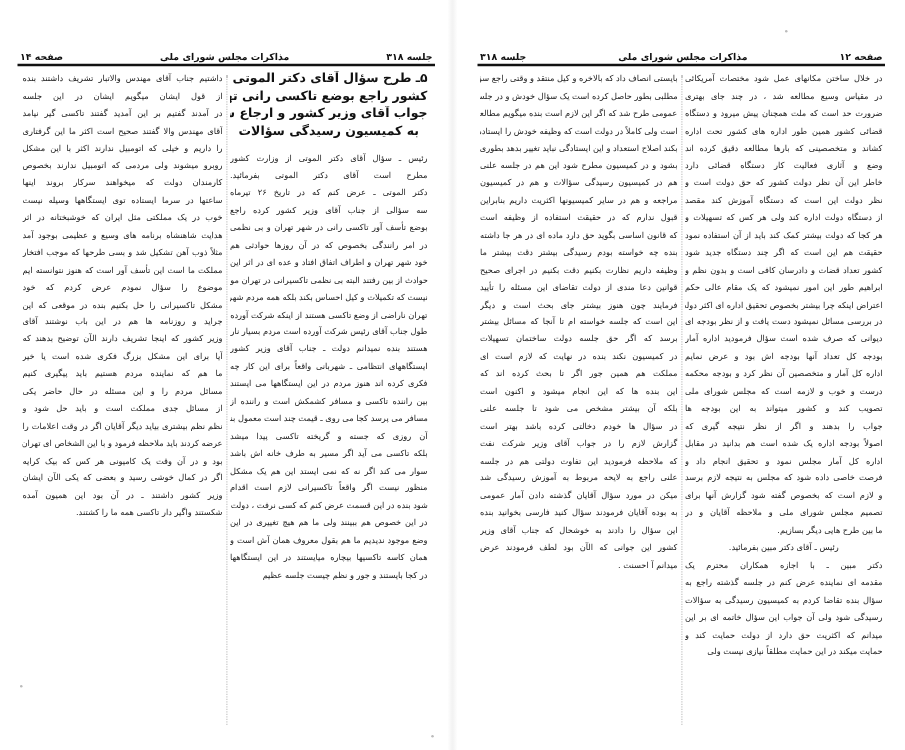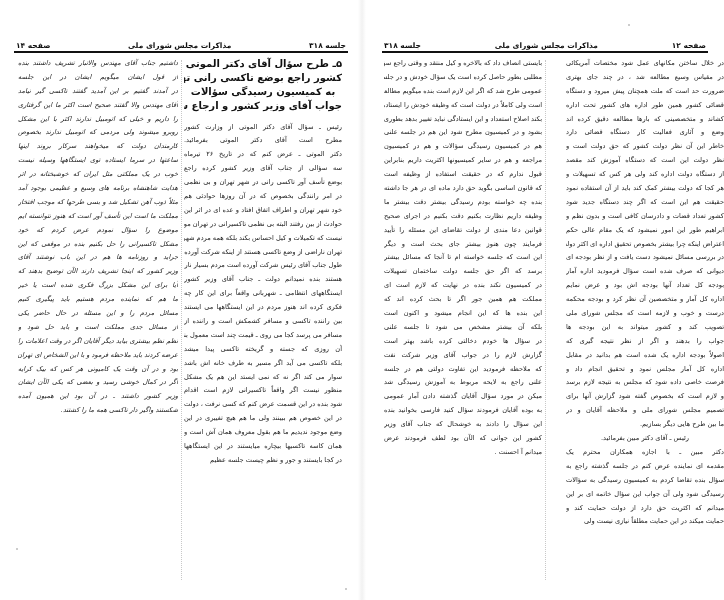--- a/index.html
+++ b/index.html
@@ -39,23 +39,23 @@
   }
   .col .line {
     display: block; white-space: nowrap; overflow: hidden;
     height: 13.9px; text-align: justify; text-align-last: justify;
   }
   .col .line.short { text-align-last: right; }
   .col .line.center { text-align: left; text-align-last: center; }
 
   
   .page.left .col.c-right { left: 184px; width: 158px; }
-  .page.left .col.c-left  { left: 18px;  width: 160px; font-style: italic; }
+  .page.left .col.c-left  { left: 18px;  width: 160px; }
   
-  .page.right .col.c-right { left: 186px; width: 158px; margin-left: 18px; }
+  .page.right .col.c-right { left: 186px; width: 158px; }
   .page.right .col.c-left  { left: 22px;  width: 158px; }
 
   .heading {
     font-weight: bold; font-size: 10px; line-height: 14px; text-align: center;
     color: #111;
   }
   .heading .line { text-align: center; text-align-last: center; }
   .gap { display: block; height: 8px; }
 
   .col-divider {
@@ -81,22 +81,22 @@
       <span>جلسه ۳۱۸</span>
       <span>مذاکرات مجلس شورای ملی</span>
       <span>صفحه ۱۴</span>
     </div>
     <div class="rule"></div>
 
     <div class="col c-right">
       <div class="heading">
         <span class="line">۵ـ طرح سؤال آقای دکتر الموتی از وزارت</span>
         <span class="line">کشور راجع بوضع تاکسی رانی تهران و</span>
+        <span class="line">جواب آقای وزیر کشور و ارجاع سؤال</span>
         <span class="line">به کمیسیون رسیدگی سؤالات</span>
-        <span class="line">جواب آقای وزیر کشور و ارجاع سؤال</span>
       </div>
       <span class="gap"></span>
       <div id="lp-rc-body">
           <span class="line">رئیس ـ سؤال آقای دکتر الموتی از وزارت کشور</span>
           <span class="line">مطرح است آقای دکتر الموتی بفرمائید.</span>
           <span class="line">دکتر الموتی ـ عرض کنم که در تاریخ ۲۶ تیرماه</span>
           <span class="line">سه سؤالی از جناب آقای وزیر کشور کرده راجع</span>
           <span class="line">بوضع تأسف آور تاکسی رانی در شهر تهران و بی نظمی</span>
           <span class="line">در امر رانندگی بخصوص که در آن روزها حوادثی هم</span>
           <span class="line">خود شهر تهران و اطراف اتفاق افتاد و عده ای در اثر این</span>

